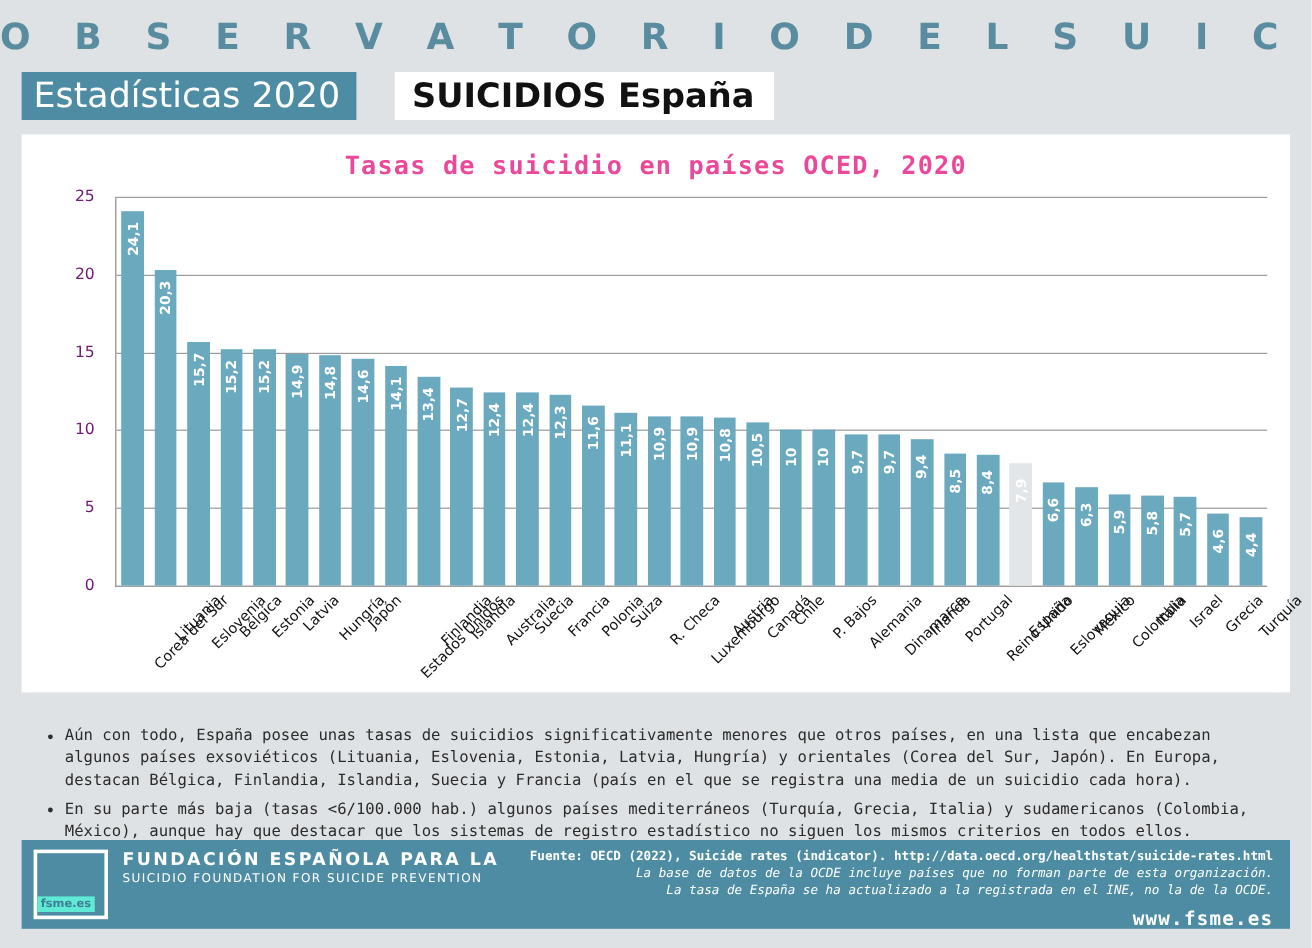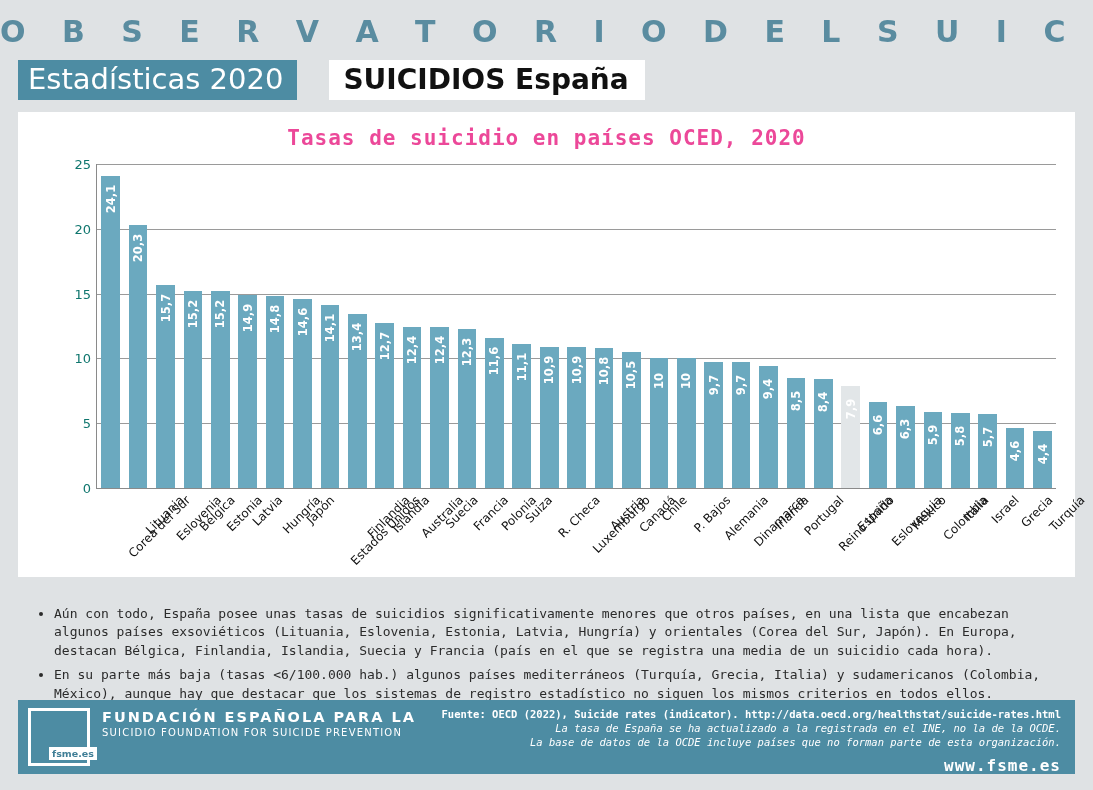--- a/index.html
+++ b/index.html
@@ -44,23 +44,23 @@
     font-family:"DejaVu Sans Mono", monospace;
     font-weight:bold;font-size:21px;letter-spacing:1px;
   }
   .plot{
     position:absolute;left:78px;top:52px;width:960px;height:325px;
     border-left:1px solid #8a8a8a;border-bottom:1px solid #8a8a8a;
     box-sizing:border-box;
   }
   .gridline{position:absolute;left:0;width:100%;height:1px;background:#9a9a9a;}
   .ytick{
-    position:absolute;right:100%;margin-right:6px;
+    position:absolute;right:100%;margin-right:18px;
     transform:translateY(-50%);
-    font-size:13px;color:#0f766e;font-family:"DejaVu Sans", sans-serif;
+    font-size:13px;color:#701a75;font-family:"DejaVu Sans", sans-serif;
   }
   .bars{position:absolute;left:0;bottom:0;width:100%;height:100%;display:flex;align-items:flex-end;}
   .barwrap{flex:1 1 0;display:flex;flex-direction:column;justify-content:flex-end;align-items:center;height:100%;position:relative;}
   .bar{
     width:68%;background:#6ba9bf;position:relative;
   }
   .bar.highlight{background:#e2e6e8;}
   .barval{
     position:absolute;left:50%;top:4px;
     transform:translateX(-50%) rotate(-90deg);
@@ -101,22 +101,22 @@
   
   .footer{
     position:absolute;left:18px;top:700px;width:1057px;height:74px;
     background:#4d8ca3;color:#ffffff;
   }
   .fsme-logo{
     position:absolute;left:10px;top:8px;width:62px;height:58px;
     border:3px solid #ffffff;box-sizing:border-box;
   }
   .fsme-logo .tagbox{
-    position:absolute;left:18px;bottom:3px;
-    background:#ffffff;color:#3f7e96;
+    position:absolute;left:0;bottom:3px;
+    background:#5eead4;color:#3f7e96;
     font-size:9.5px;font-weight:bold;padding:1px 3px;
     font-family:"DejaVu Sans", sans-serif;
   }
   .f-txt{position:absolute;left:84px;top:9px;}
   .f-l1{font-size:14.5px;font-weight:bold;letter-spacing:2px;font-family:"DejaVu Sans", sans-serif;}
   .f-l2{font-size:23px;font-weight:bold;letter-spacing:1px;margin-top:1px;font-family:"DejaVu Sans", sans-serif;}
   .f-l3{font-size:10px;letter-spacing:1.2px;margin-top:2px;font-family:"DejaVu Sans", sans-serif;}
   .f-right{
     position:absolute;right:14px;top:8px;width:620px;text-align:right;
     font-family:"DejaVu Sans Mono", monospace;
@@ -451,18 +451,18 @@
   <div class="footer">
     <div class="fsme-logo">
       <div class="tagbox">fsme.es</div>
     </div>
     <div class="f-txt">
       <div class="f-l1">FUNDACIÓN ESPAÑOLA PARA LA</div>
       <div class="f-l3">SUICIDIO FOUNDATION FOR SUICIDE PREVENTION</div>
     </div>
     <div class="f-right">
       <div class="f-src">Fuente: OECD (2022), Suicide rates (indicator). http://data.oecd.org/healthstat/suicide-rates.html</div>
+      <div class="f-it">La base de datos de la OCDE incluye países que no forman parte de esta organización.</div>
       <div class="f-it">La tasa de España se ha actualizado a la registrada en el INE, no la de la OCDE.</div>
-      <div class="f-it">La base de datos de la OCDE incluye países que no forman parte de esta organización.</div>
       <div class="f-web">www.fsme.es</div>
     </div>
   </div>
 </div>
 
 </body></html>

